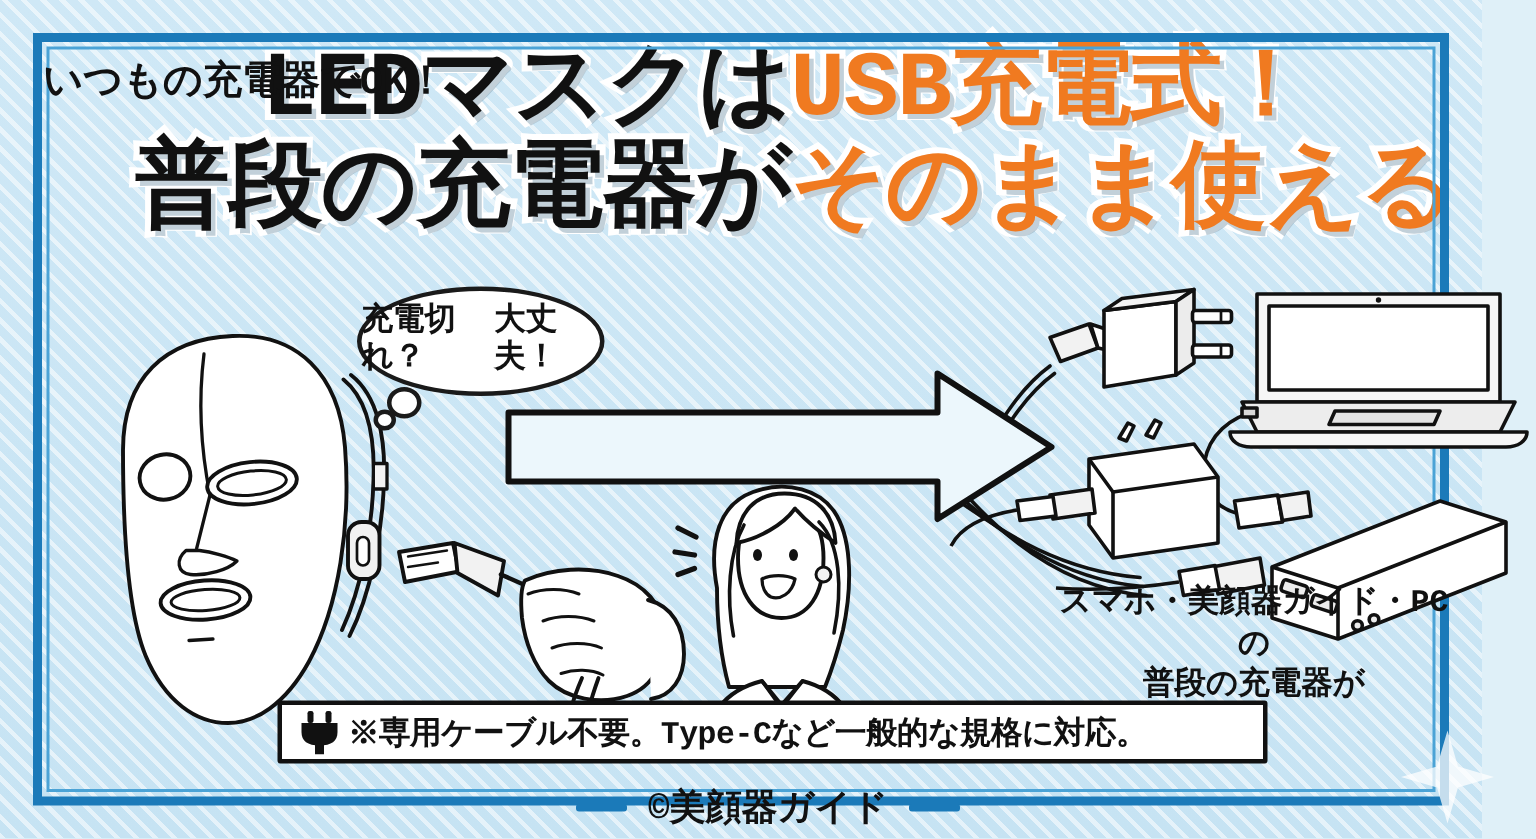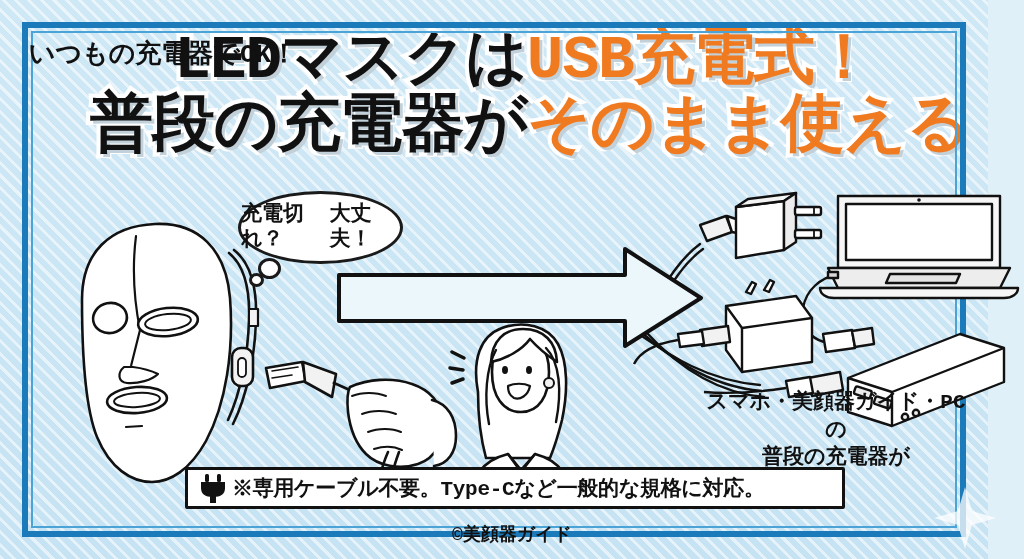--- a/index.html
+++ b/index.html
@@ -85,21 +85,21 @@
   .note-text{
     font-size:21px;font-weight:bold;color:#111;white-space:nowrap;
     margin-left:2px;letter-spacing:-.3px;
   }
   
   .footer{
     position:absolute;left:0;top:522px;width:1024px;text-align:center;
     display:flex;align-items:center;justify-content:center;gap:14px;z-index:5;
   }
   .foot-dash{width:34px;height:5px;background:#1b7ab9;border-radius:2px;}
-  .foot-text{font-size:18px;font-weight:bold;color:#111;}
+  .foot-text{font-size:24px;font-weight:bold;color:#111;}
   .art{position:absolute;left:0;top:0;width:1024px;height:559px;pointer-events:none;}
   .art-low{z-index:2;}
 </style>
 </head>
 <body>
 
 <div id="infographic">
 
   <svg class="art art-low" viewBox="0 0 1024 559">
 

